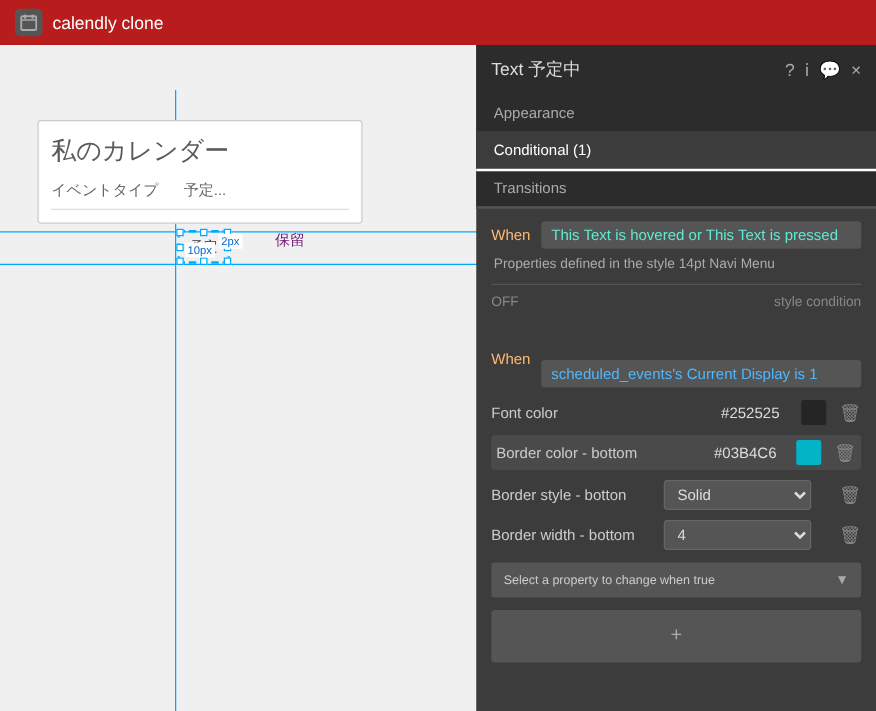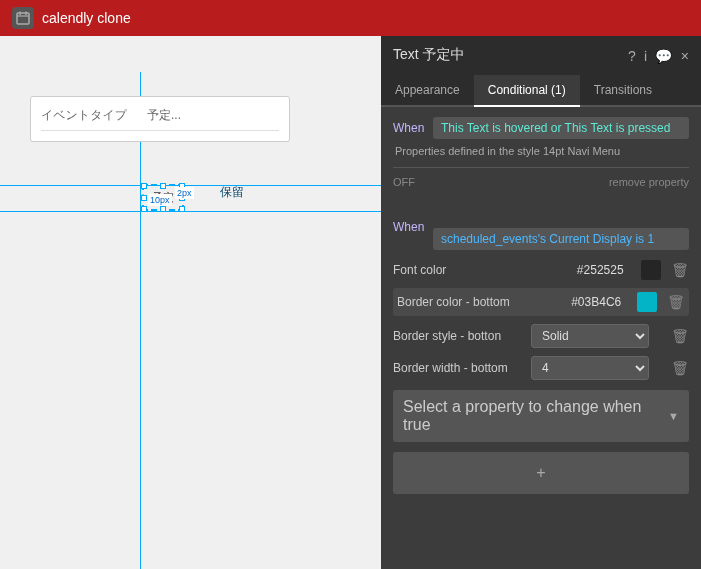--- a/index.html
+++ b/index.html
@@ -133,21 +133,21 @@
       color: #ddd;
       display: flex;
       flex-direction: column;
     }
 
     
     .panel-header {
       background: #2c2c2c;
       padding: 10px 12px;
       display: flex;
-      align-items: flex-start;
+      align-items: center;
       justify-content: space-between;
     }
     .panel-title {
       font-size: 14px;
       color: #ddd;
     }
     .panel-header-icons {
       display: flex;
       gap: 8px;
       align-items: center;
@@ -156,20 +156,21 @@
       color: #aaa;
       font-size: 14px;
       cursor: pointer;
     }
 
     
     .tabs {
       display: flex;
       background: #2c2c2c;
       border-bottom: 2px solid #555;
+      flex-direction: column;
     }
     .tab {
       padding: 8px 14px;
       font-size: 12px;
       color: #aaa;
       cursor: pointer;
       border-bottom: 2px solid transparent;
       margin-bottom: -2px;
     }
     .tab.active {
@@ -185,21 +186,21 @@
       padding: 10px 12px;
     }
 
     
     .when-row {
       display: flex;
       align-items: center;
       margin-bottom: 6px;
     }
     .when-label {
-      color: #c4b5fd;
+      color: #fdba74;
       font-size: 12px;
       min-width: 40px;
     }
     .when-value {
       background: #555;
       color: #5eead4;
       padding: 4px 8px;
       border-radius: 3px;
       font-size: 12px;
       flex: 1;
@@ -307,21 +308,21 @@
       align-items: center;
       background: #555;
       border-radius: 3px;
       padding: 8px 10px;
       margin: 10px 0;
       cursor: pointer;
     }
     .select-property-text {
       flex: 1;
       color: #ccc;
-      font-size: 16px;
+      font-size: 10px;
     }
     .dropdown-arrow {
       color: #aaa;
       font-size: 11px;
     }
 
     
     .define-condition-btn {
       display: flex;
       align-items: center;
@@ -368,20 +369,21 @@
 </div>
 
 <div class="canvas-area">
 
   <div class="guide-h" style="top:149px;"></div>
   <div class="guide-h" style="top:175px;"></div>
 
   <div class="guide-v" style="left:140px;"></div>
 
   <div class="calendar-bg">
+    <div class="calendar-title">私のカレンダー</div>
     <div class="calendar-tabs">
       <span>イベントタイプ</span>
       <span>予定...</span>
     </div>
   </div>
 
   <div class="selected-element" style="top:148px; left:142px;">
     <span>予定</span>
     <div class="selection-handle handle-tl"></div>
     <div class="selection-handle handle-tr"></div>
@@ -389,21 +391,21 @@
     <div class="selection-handle handle-br"></div>
     <div class="selection-handle handle-tm"></div>
     <div class="selection-handle handle-bm"></div>
     <div class="selection-handle handle-ml"></div>
     <div class="selection-handle handle-mr"></div>
   </div>
 
   <div class="dim-label" style="top:151px; left:175px;">2px</div>
   <div class="dim-label" style="top:158px; left:148px;">10px</div>
 
-  <div style="position:absolute; top:148px; left:220px; font-size:12px; color:#0c4a6e;">保留</div>
+  <div style="position:absolute; top:148px; left:220px; font-size:12px; color:#701a75;">保留</div>
 
   <div style="position:absolute; top:144px; left:380px; color:red; font-size:14px;">×</div>
 </div>
 
 <div class="panel">
 
   <div class="panel-header">
     <span class="panel-title">Text 予定中</span>
     <div class="panel-header-icons">
       <span class="panel-header-icon">?</span>
@@ -431,21 +433,21 @@
       <span class="when-label">When</span>
       <div class="when-value">This Text is hovered or This Text is pressed</div>
     </div>
 
     <div class="properties-note">Properties defined in the style 14pt Navi Menu</div>
 
     <div class="divider"></div>
 
     <div class="off-row">
       <span class="off-label">OFF</span>
-      <span class="remove-link">remove property</span>
+      <span class="remove-link">style condition</span>
     </div>
 
     <div class="condition-row">
       <span class="when-label">When</span>
       <div class="condition-value">scheduled_events's Current Display is 1</div>
     </div>
 
     <div class="property-row">
       <span class="property-label">Font color</span>
       <span class="property-value">#252525</span>

